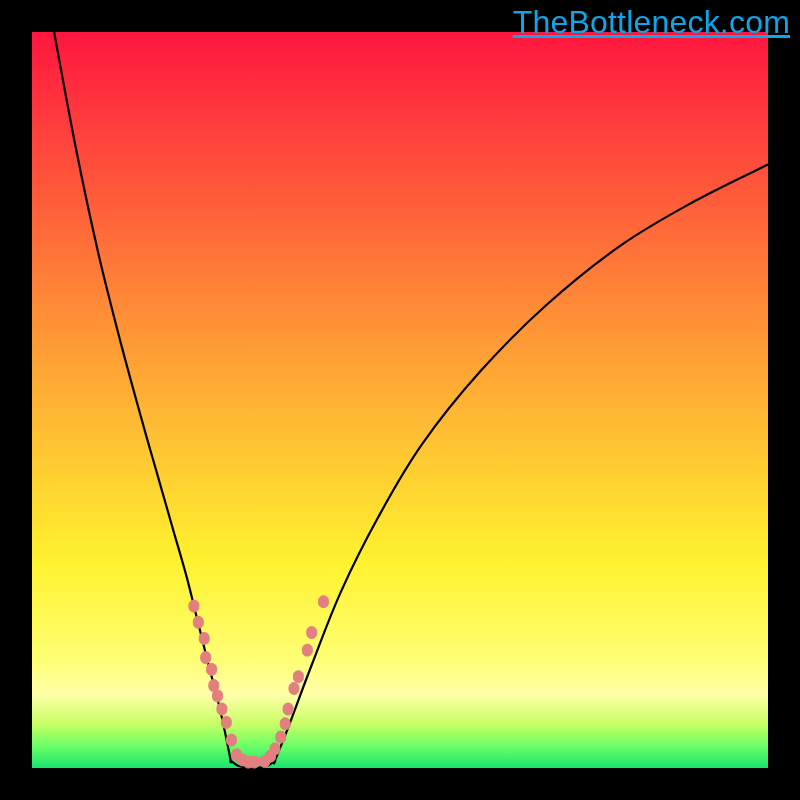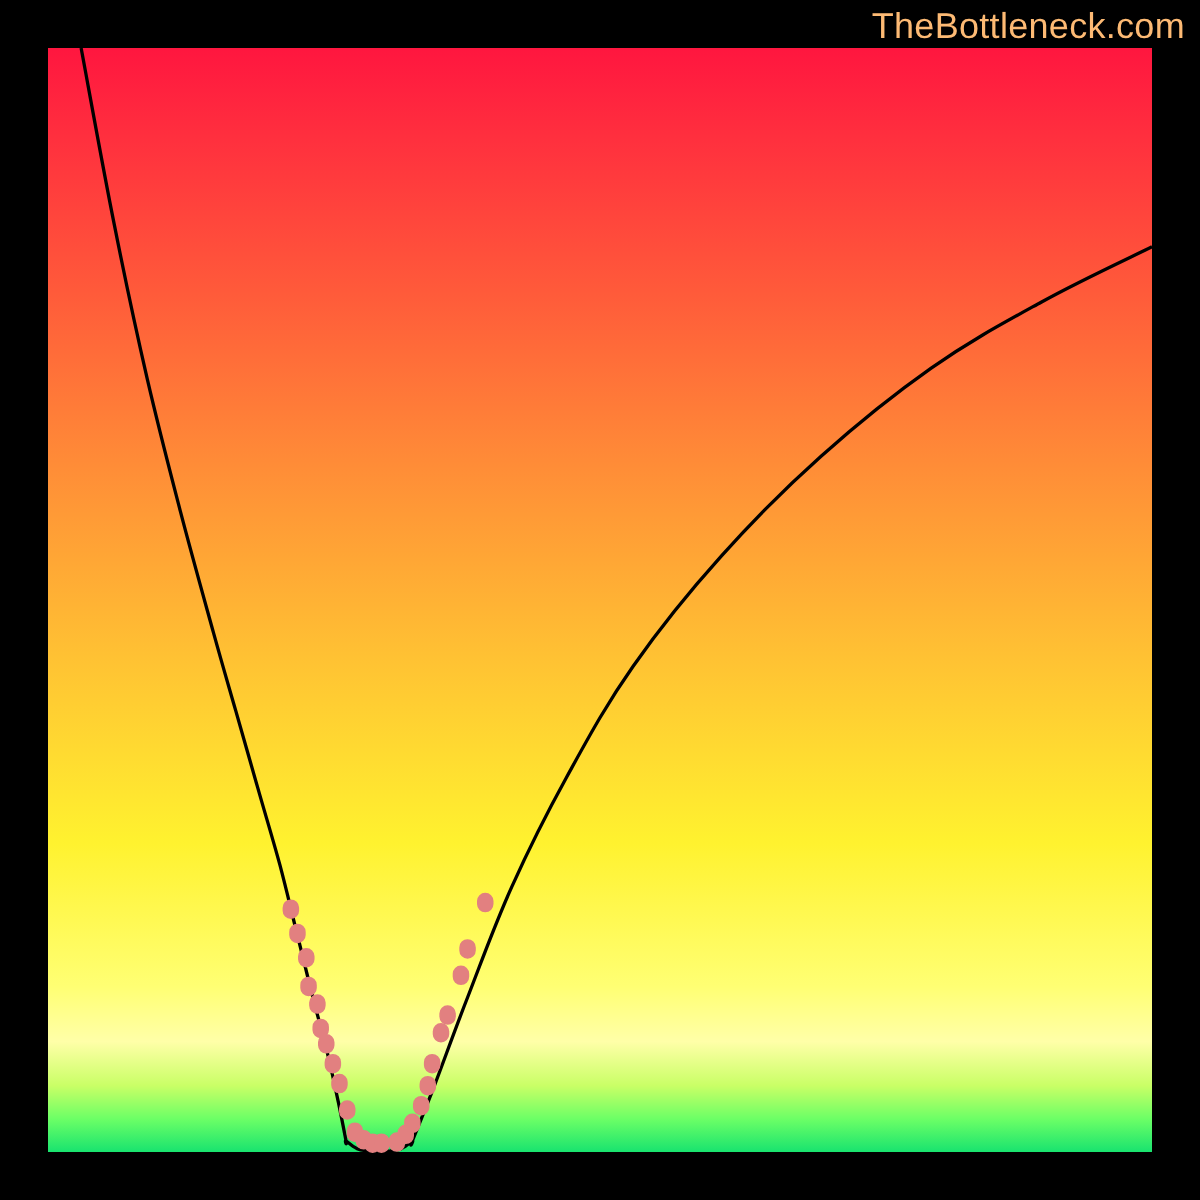--- a/index.html
+++ b/index.html
@@ -38,24 +38,25 @@
       #c9ff66 94%,
       #6cff66 97%,
       #19e36f 100%
     );
   }
   .watermark {
     position: absolute;
     top: 4px;
     right: 10px;
     font-family: Arial, Helvetica, sans-serif;
-    font-size: 24px;
-    color: #fdba74;
+    font-size: 32px;
+    color: #0ea5e9;
     letter-spacing: 0.2px;
     user-select: none;
+    text-decoration: underline;
   }
   svg.curve {
     position: absolute;
     left: 0;
     top: 0;
     width: 736px;
     height: 736px;
     overflow: visible;
   }
   .curve-path {

